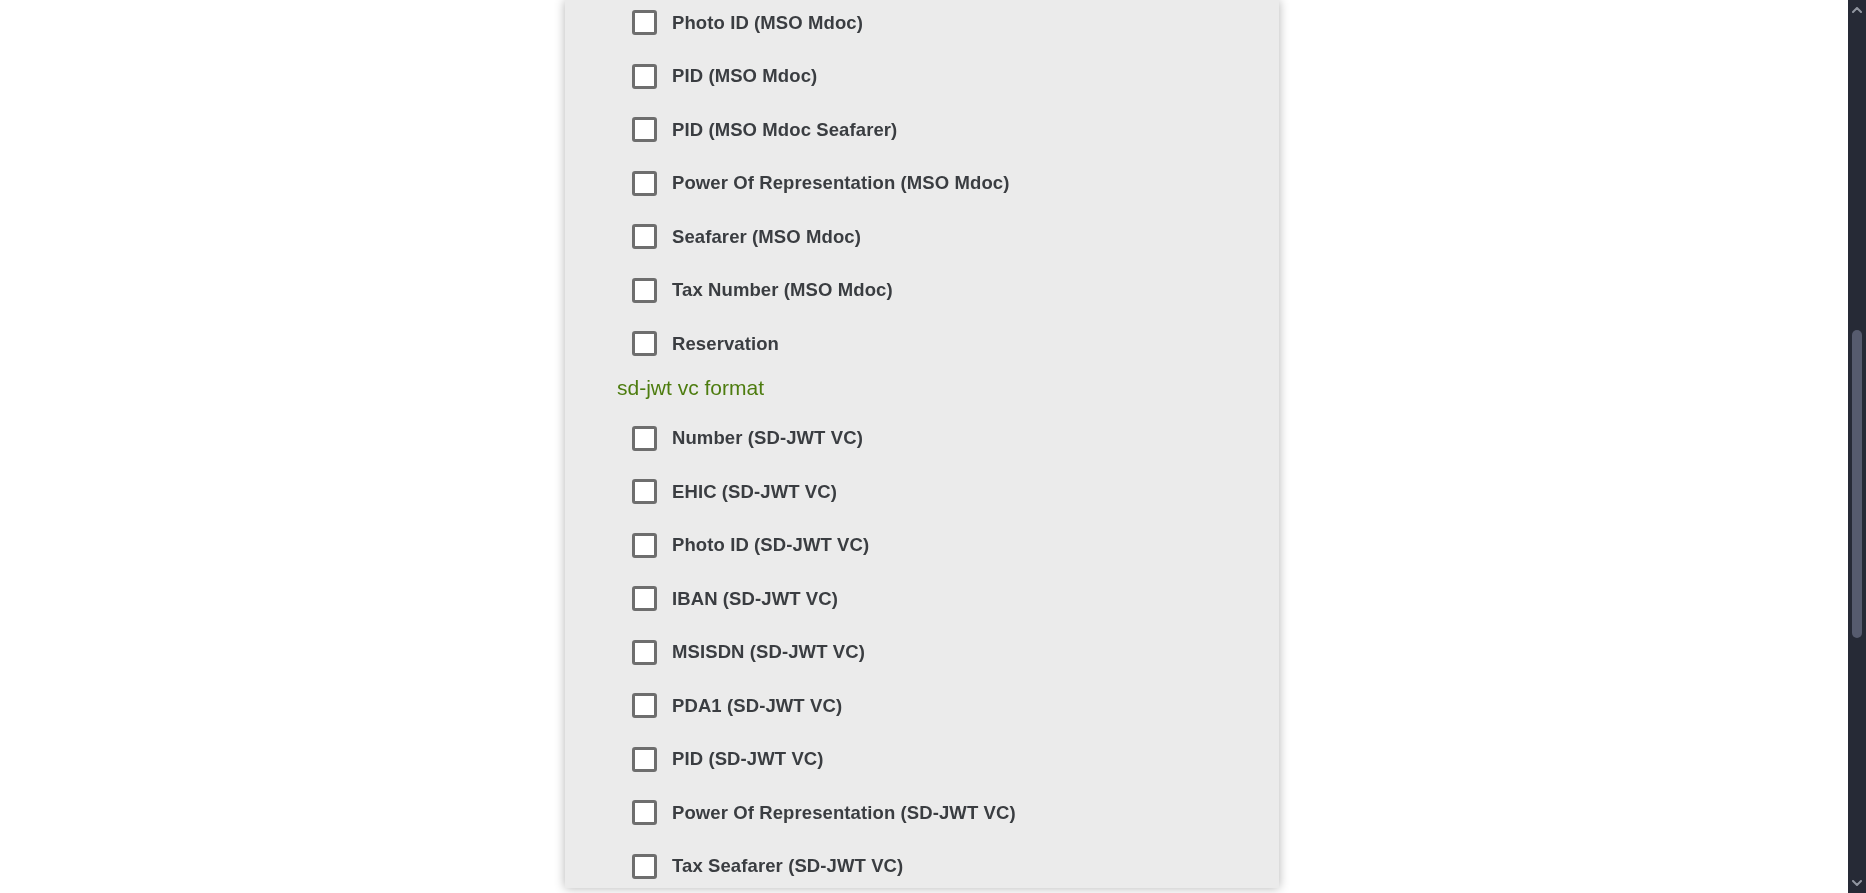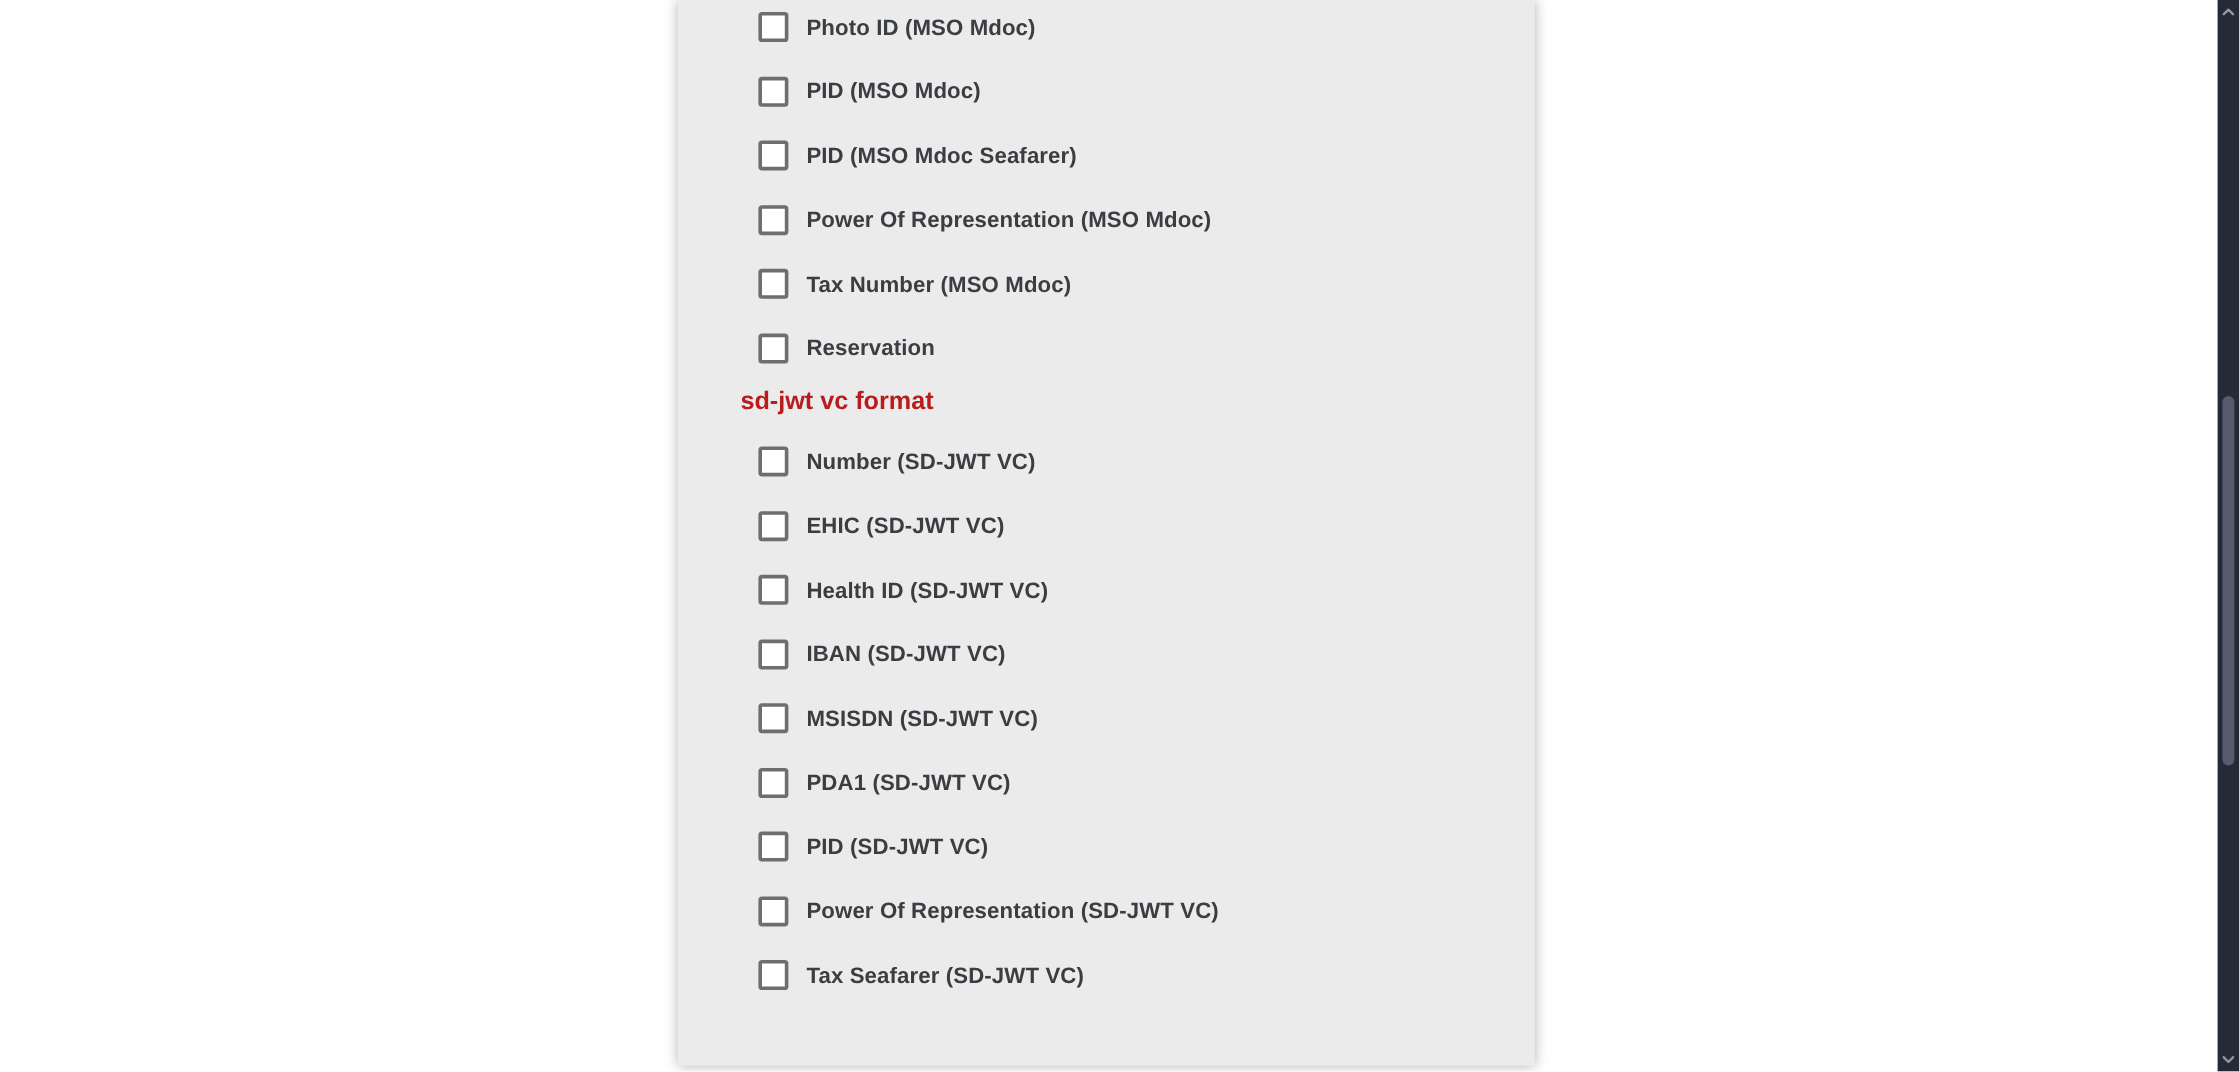--- a/index.html
+++ b/index.html
@@ -64,22 +64,22 @@
     color: #3a3d41;
     white-space: nowrap;
     cursor: pointer;
     letter-spacing: 0.1px;
   }
 
   .section-heading {
     margin: 20px 0 25.5px 52px;
     font-size: 21px;
     line-height: 24px;
-    font-weight: 700;
-    color: #b91c1c;
+    font-weight: 400;
+    color: #4d7c0f;
   }
 
   
   .scrollbar {
     position: absolute;
     top: 0;
     right: 0;
     width: 18px;
     height: 893px;
     background: #262a36;
@@ -132,20 +132,24 @@
       <div class="check-row">
         <input type="checkbox" class="cred-checkbox" style="">
         <label class="cred-label">PID (MSO Mdoc Seafarer)</label>
       </div>
 
       <div class="check-row">
         <input type="checkbox" class="cred-checkbox" style="">
         <label class="cred-label">Power Of Representation (MSO Mdoc)</label>
       </div>
 
+      <div class="check-row">
+        <input type="checkbox" class="cred-checkbox" style="">
+        <label class="cred-label">Seafarer (MSO Mdoc)</label>
+      </div>
 
       <div class="check-row">
         <input type="checkbox" class="cred-checkbox" style="">
         <label class="cred-label">Tax Number (MSO Mdoc)</label>
       </div>
 
       <div class="check-row">
         <input type="checkbox" class="cred-checkbox" style="">
         <label class="cred-label">Reservation</label>
       </div>
@@ -161,21 +165,21 @@
         <label class="cred-label">Number (SD-JWT VC)</label>
       </div>
 
       <div class="check-row">
         <input type="checkbox" class="cred-checkbox" style="">
         <label class="cred-label">EHIC (SD-JWT VC)</label>
       </div>
 
       <div class="check-row">
         <input type="checkbox" class="cred-checkbox" style="">
-        <label class="cred-label">Health ID (SD-JWT VC)</label>
+        <label class="cred-label">Photo ID (SD-JWT VC)</label>
       </div>
 
       <div class="check-row">
         <input type="checkbox" class="cred-checkbox" style="">
         <label class="cred-label">IBAN (SD-JWT VC)</label>
       </div>
 
       <div class="check-row">
         <input type="checkbox" class="cred-checkbox" style="">
         <label class="cred-label">MSISDN (SD-JWT VC)</label>

